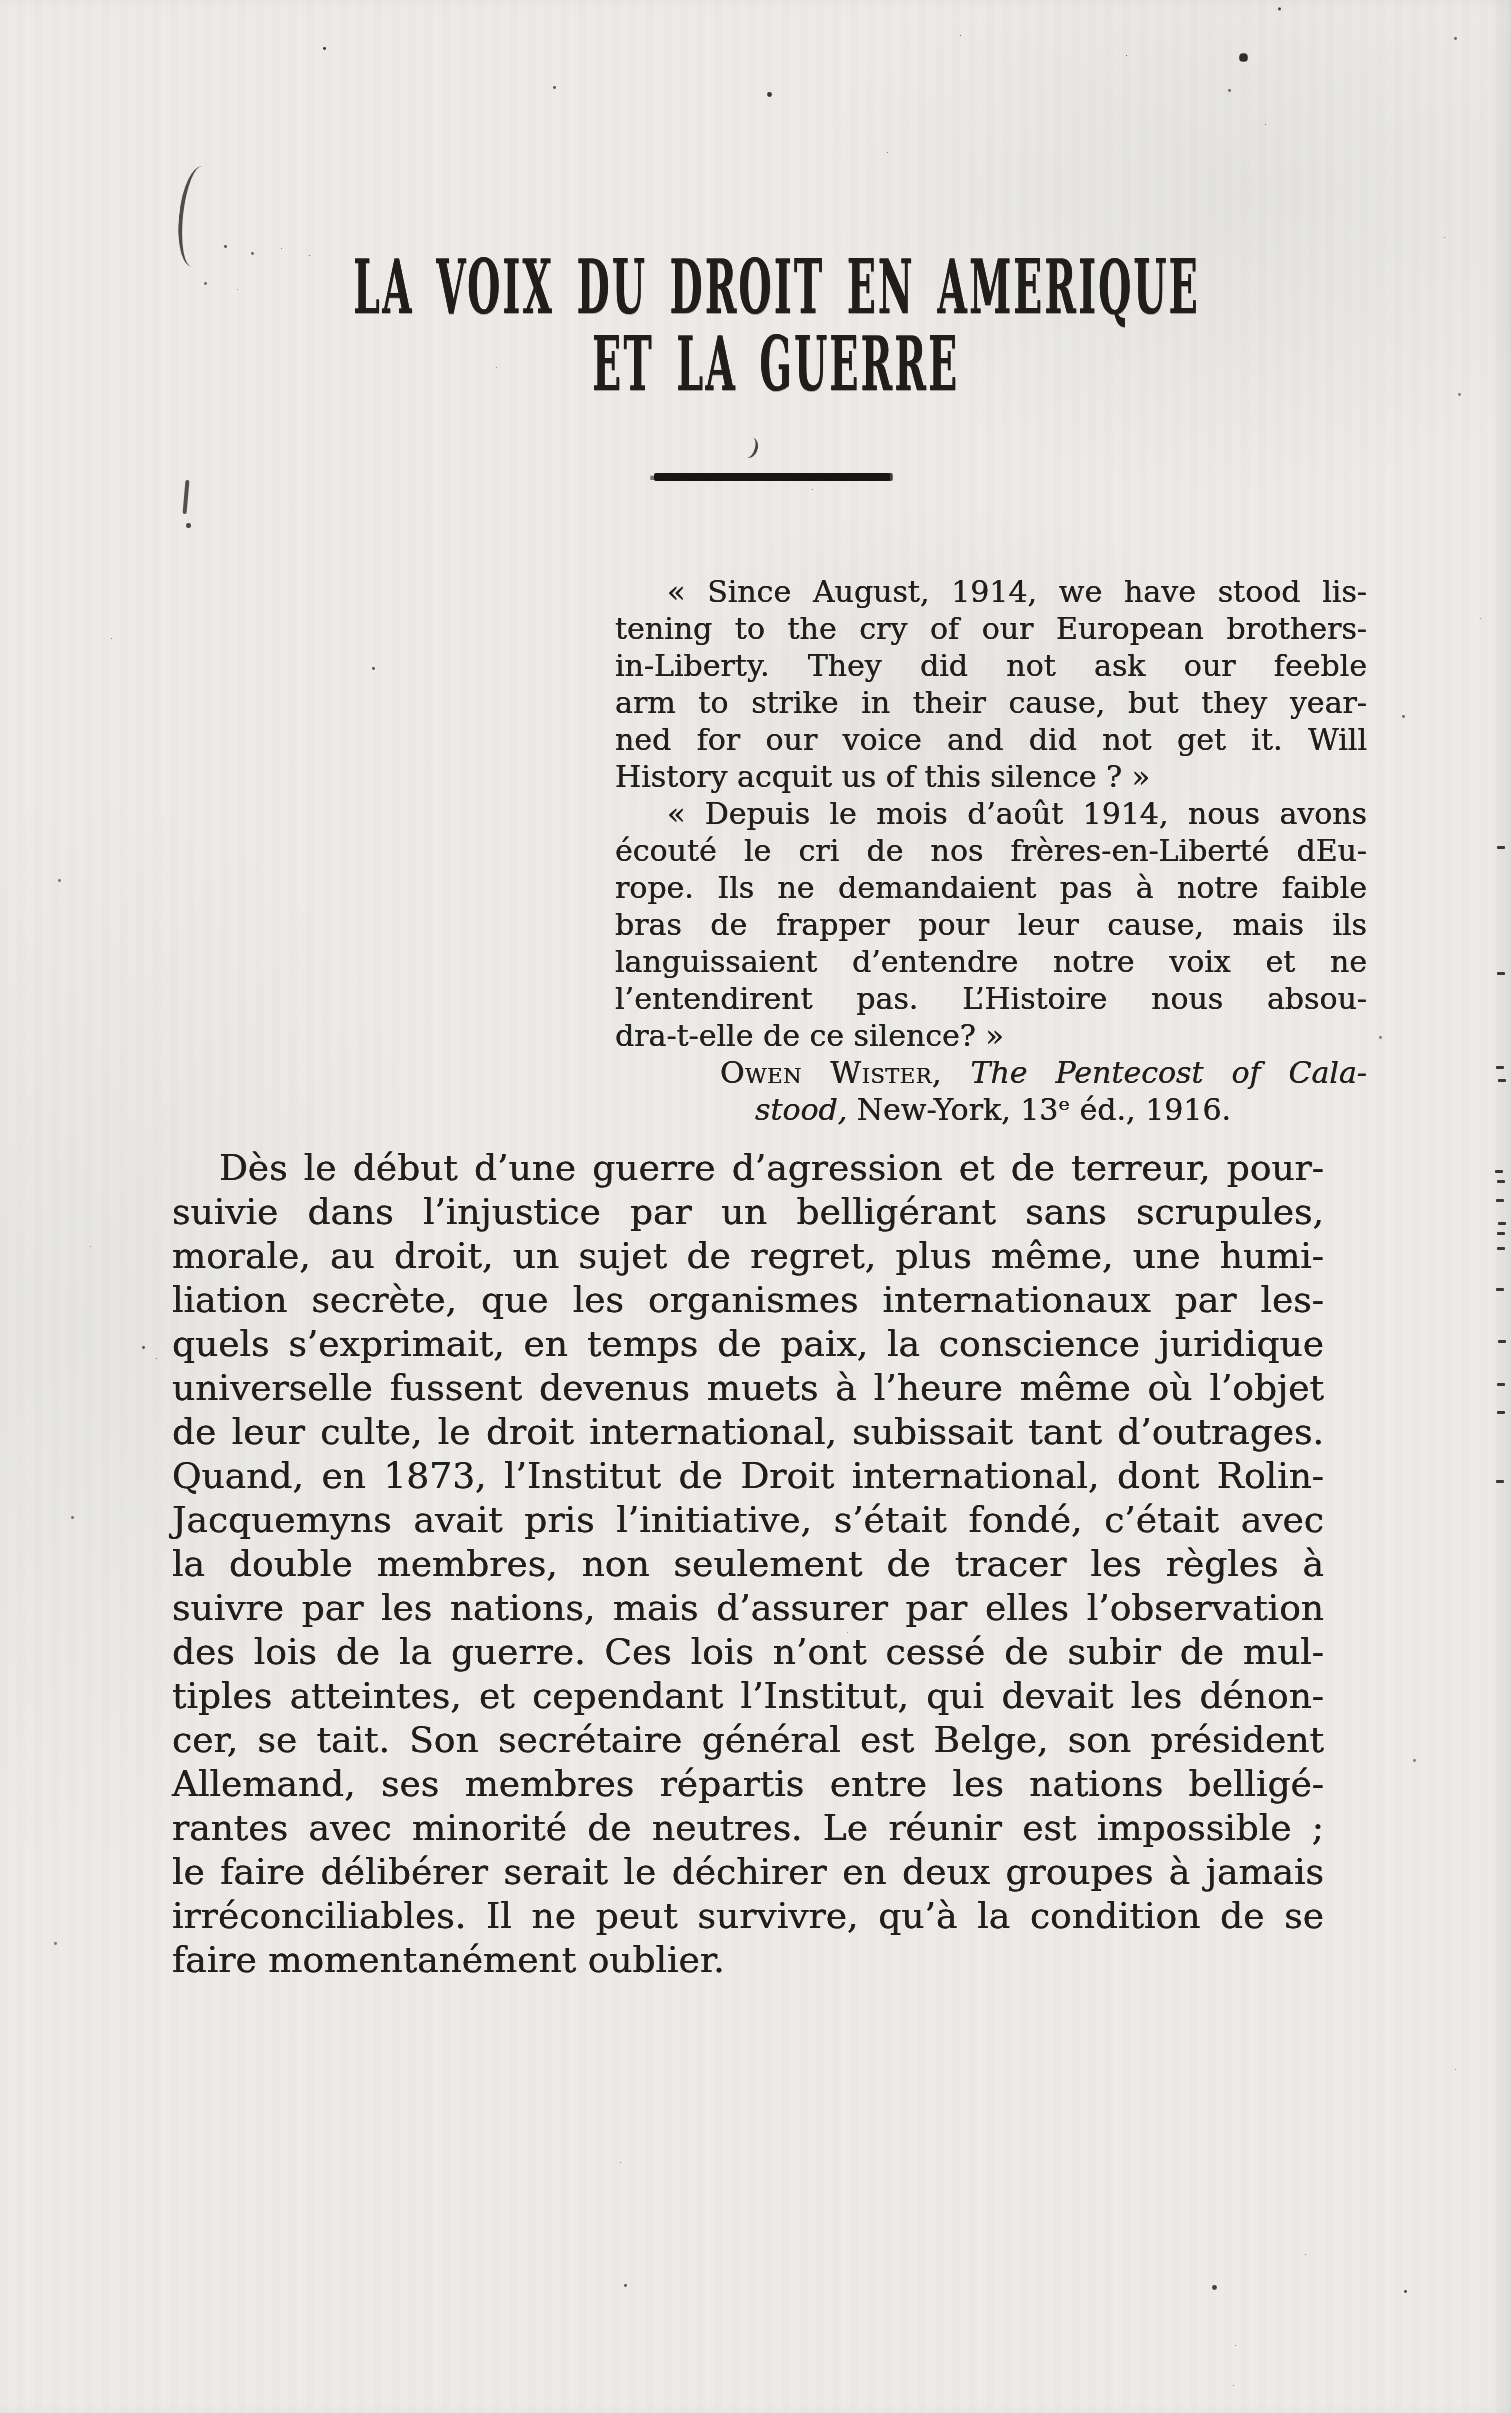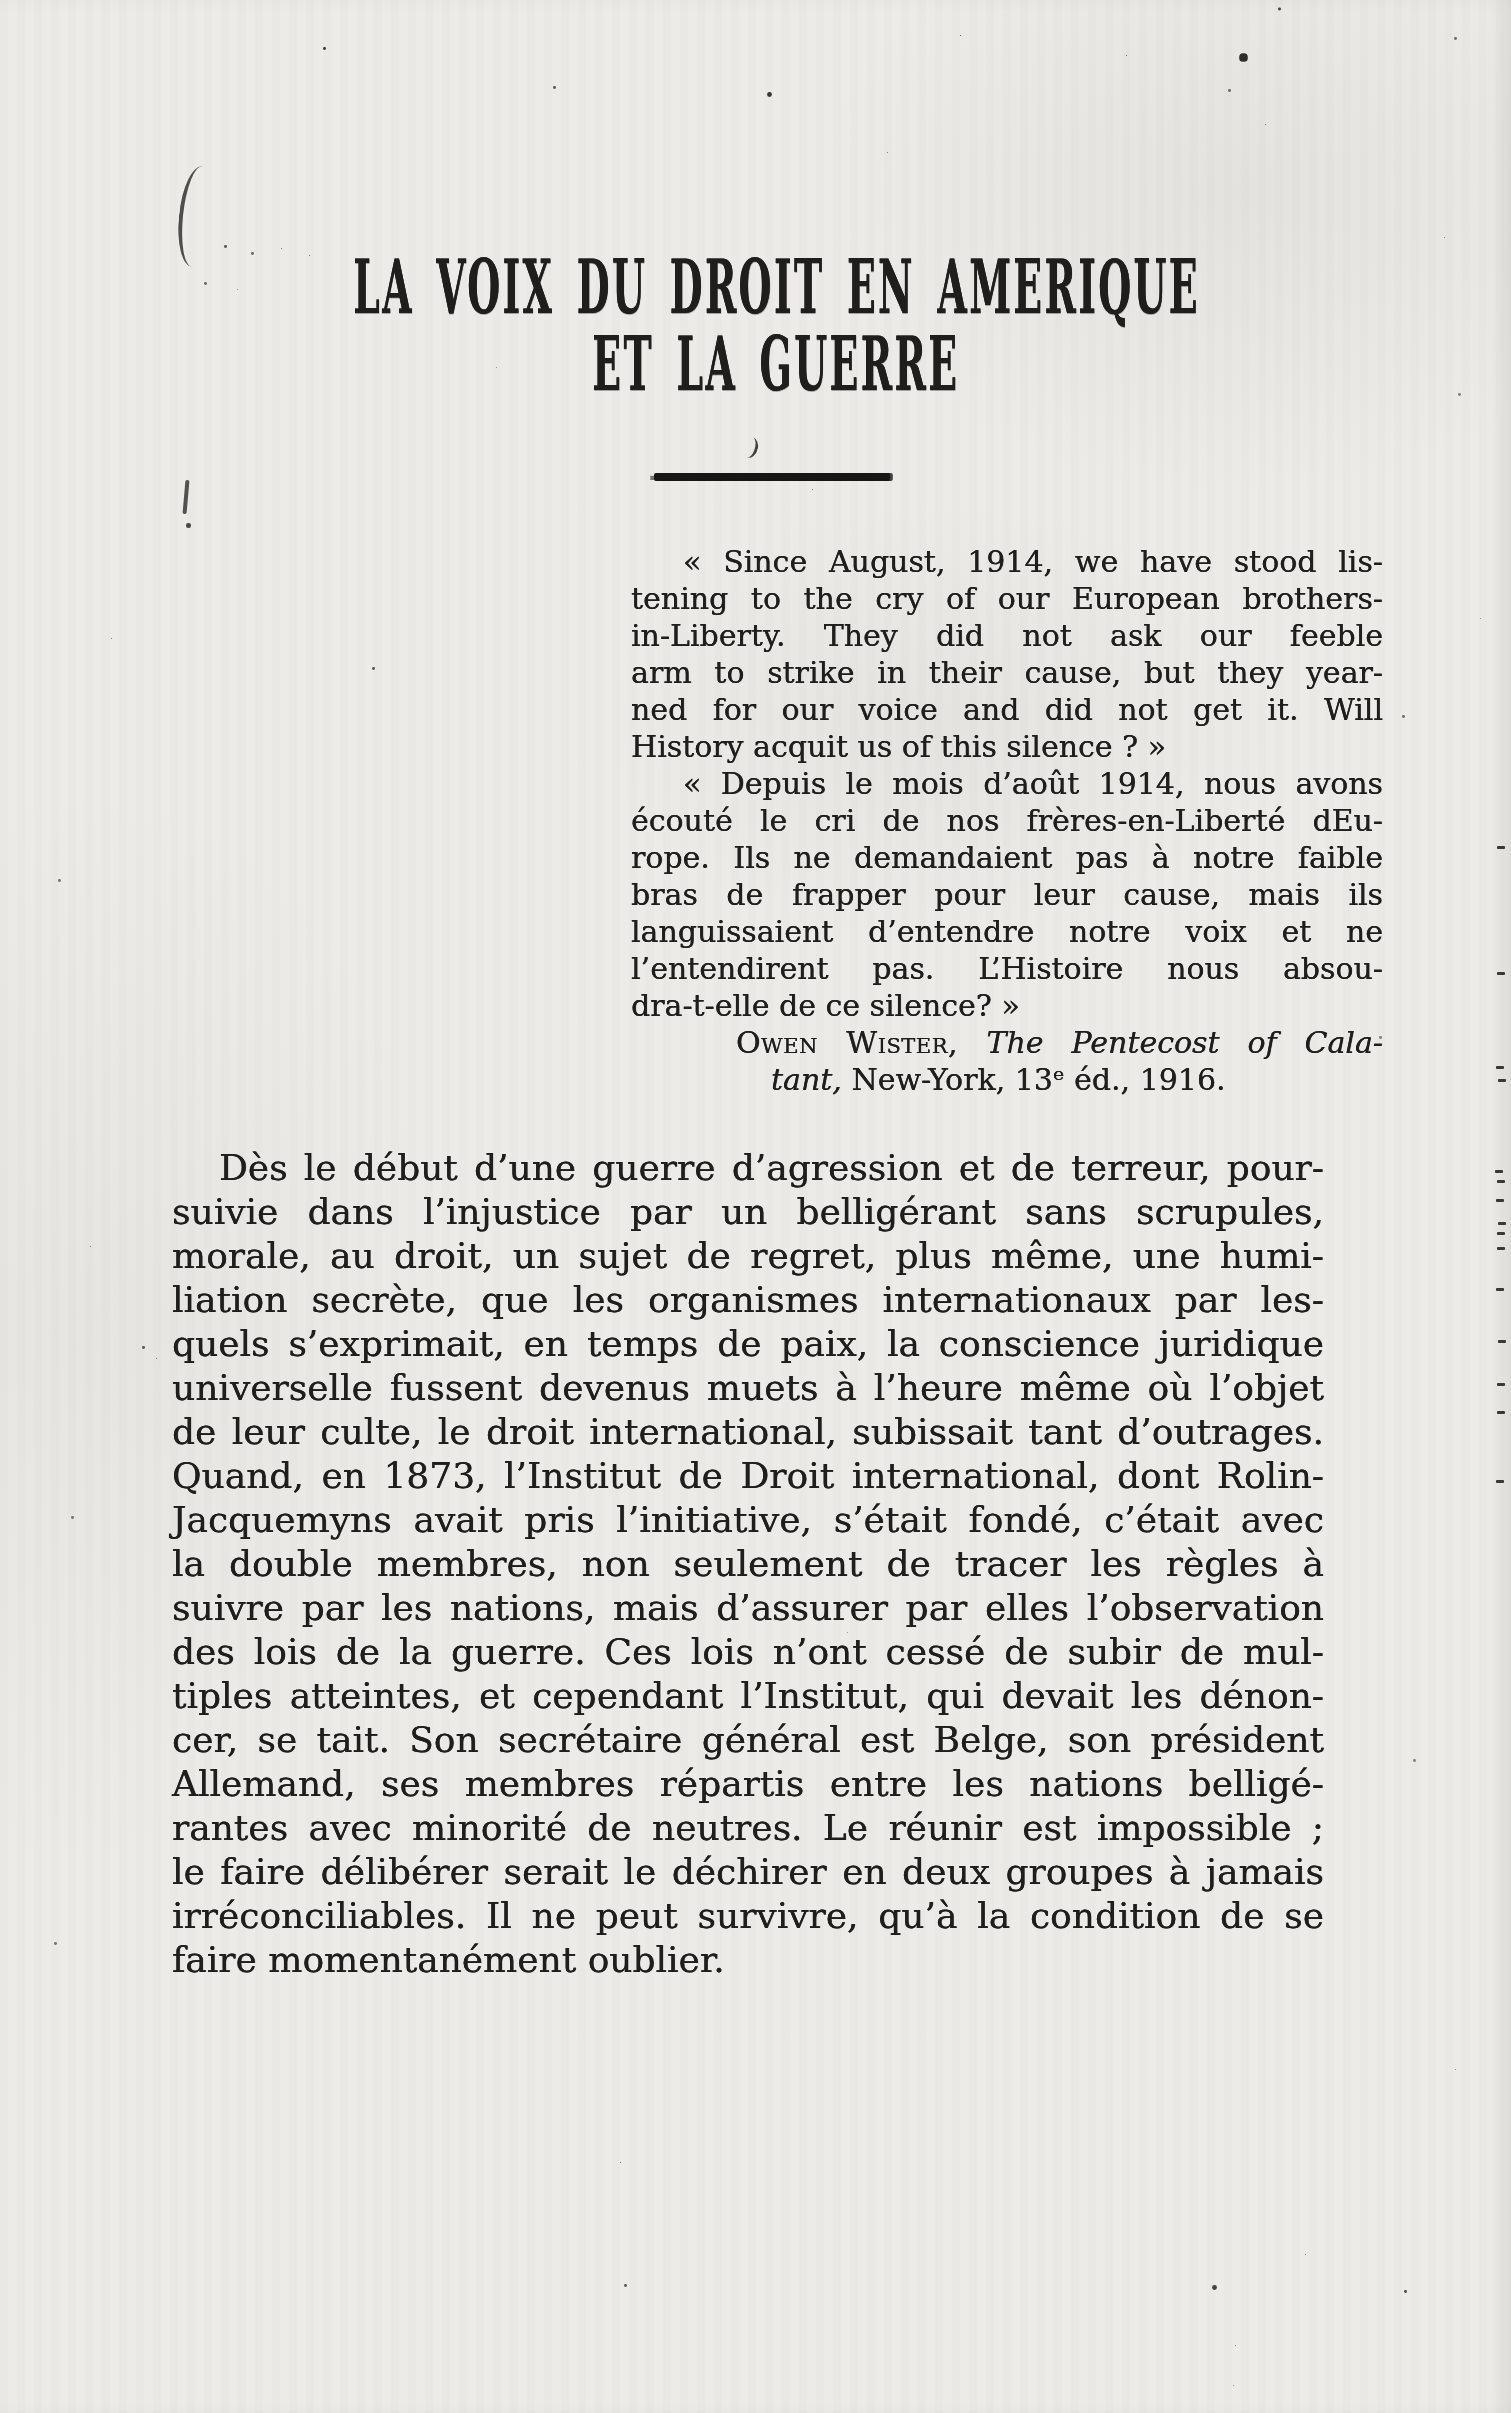--- a/index.html
+++ b/index.html
@@ -34,21 +34,21 @@
     border-radius:0 100% 100% 0 / 0 100% 100% 0;
     transform:rotate(16deg);
   }
   .title-rule{
     position:absolute; top:473px; left:654px; width:236px; height:8.4px;
     background:#171614; border-radius:1.9px;
     box-shadow:-5.6px 0.9px 0 -1.9px rgba(23,22,20,0.55), 2.8px 0 0 0 rgba(23,22,20,0.8);
   }
 
   
-  .epigraph{ position:absolute; top:543px; left:615px; width:752px; font-size:30px; line-height:37px;margin-left:16px; }
+  .epigraph{ position:absolute; top:573px; left:615px; width:752px; font-size:30px; line-height:37px; }
   .epigraph-block .tline{ text-align:justify; text-align-last:justify; }
   .epigraph-block .tline:last-child{ text-align-last:left; }
   .epigraph-block .tline:first-child{ text-indent:52px; }
   .attr-line1{ padding-left:105px; text-align:justify; text-align-last:justify; }
   .attr-line2{ padding-left:140px; }
   .smallcaps{ font-variant:small-caps; letter-spacing:0.5px; }
   .italic{ font-style:italic; }
 
   
   .body-text{ position:absolute; top:1146px; left:172px; width:1152px; font-size:36px; line-height:44px; }
@@ -138,21 +138,21 @@
         <div class="tline">bras de frapper pour leur cause, mais ils</div>
         <div class="tline">languissaient d’entendre notre voix et ne</div>
         <div class="tline">l’entendirent pas. L’Histoire nous absou-</div>
         <div class="tline">dra-t-elle de ce silence? »</div>
       </div>
     <div>
       <div class="attr-line1">
         <span class="smallcaps">Owen Wister, </span><span class="italic">The Pentecost of Cala-</span>
       </div>
       <div class="attr-line2">
-        <span class="italic">tant, </span><span>New-York, 13ᵉ éd., 1916.</span>
+        <span class="italic">stood, </span><span>New-York, 13ᵉ éd., 1916.</span>
       </div>
     </div>
   </div>
 
   <div class="body-text ink">
       <div class="tline">Dès le début d’une guerre d’agression et de terreur, pour-</div>
       <div class="tline">suivie dans l’injustice par un belligérant sans scrupules,</div>
       <div class="tline">morale, au droit, un sujet de regret, plus même, une humi-</div>
       <div class="tline">liation secrète, que les organismes internationaux par les-</div>
       <div class="tline">quels s’exprimait, en temps de paix, la conscience juridique</div>

